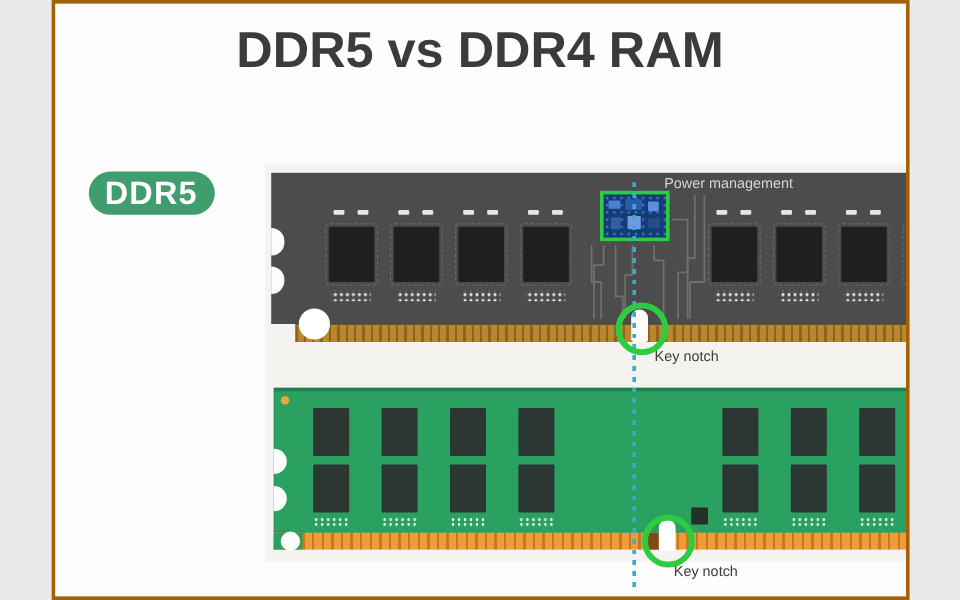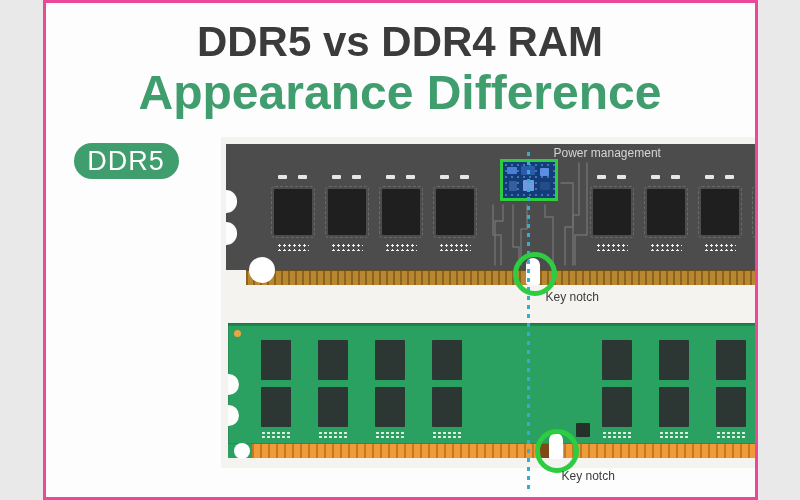--- a/index.html
+++ b/index.html
@@ -1,27 +1,27 @@
 <!DOCTYPE html>
 <html style="--title: #3b3b3b; --accent-green: #3f9d6e; --highlight-green: #2ecc40; --guide-line: #38accd; --ddr5-body: #4c4c4c; --ddr5-chip: #1f1f1f; --ddr4-body: #2aa061; --ddr4-chip: #2c3733; --pmic-board: #123d78;"><head>
 <meta charset="utf-8">
 <style>
   html,body{margin:0;padding:0;background:#e9e9e9;font-family:"Liberation Sans",sans-serif;}
-  .stage{position:relative;width:715px;height:500px;background:#fdfdfd;border:3px solid #ec4899;
+  .stage{position:relative;width:715px;height:500px;background:#fdfdfd;border:3px solid #a16207;
          box-sizing:border-box;overflow:hidden;margin:0 auto;}
   
   .title-main{position:absolute;top:15px;left:0;width:100%;text-align:center;
               font-size:42px;font-weight:bold;letter-spacing:0px;color:var(--title,#3b3b3b);}
   .title-sub{position:absolute;top:62px;left:0;width:100%;text-align:center;
              font-size:48px;font-weight:bold;color:var(--accent-green,#3f9d6e);}
   
   .panel{position:absolute;left:175px;top:134px;width:617px;height:331px;background:#f5f3f0;}
   
   .badge{position:absolute;width:105px;height:36px;border-radius:19px;background:var(--accent-green,#3f9d6e);
-         color:#fff;font-size:27px;font-weight:normal;display:flex;align-items:center;justify-content:center;
+         color:#fff;font-size:27px;font-weight:bold;display:flex;align-items:center;justify-content:center;
          letter-spacing:1px;z-index:2;}
   .badge-ddr5{left:28px;top:140px;}
   .badge-ddr4{left:28px;top:318px;}
   
   .ddr5-body{position:absolute;left:180px;top:141px;width:605px;height:126px;
              background:var(--ddr5-body,#4c4c4c);z-index:1;}
   .ddr5-pins{position:absolute;left:200px;top:267px;width:557px;height:15px;z-index:1;
              background:repeating-linear-gradient(90deg,#8a6420 0 2px,#b8872f 2px 7px);
              border-top:1px solid #6b4f1a;box-sizing:border-box;}
   .enotch{position:absolute;width:11px;height:23px;background:#fdfdfd;z-index:2;}
@@ -79,21 +79,20 @@
            background-size:5px 4px;}
   .smallchip{position:absolute;left:530px;top:420px;width:14px;height:14px;
              background:#253029;z-index:2;border-radius:1px;}
 </style>
 </head>
 <body>
 
 <div class="stage">
 
   <div class="title-main">DDR5 vs DDR4 RAM</div>
-  <div class="title-sub">Appearance Difference</div>
 
   <div class="panel"></div>
 
   <div class="badge badge-ddr5">DDR5</div>
 
   <div class="ddr5-body"></div>
   <div class="ddr5-pins"></div>
 
   <div class="enotch r0" style="left:180px;top:187px;"></div>
   <div class="enotch r0" style="left:180px;top:219px;"></div>

